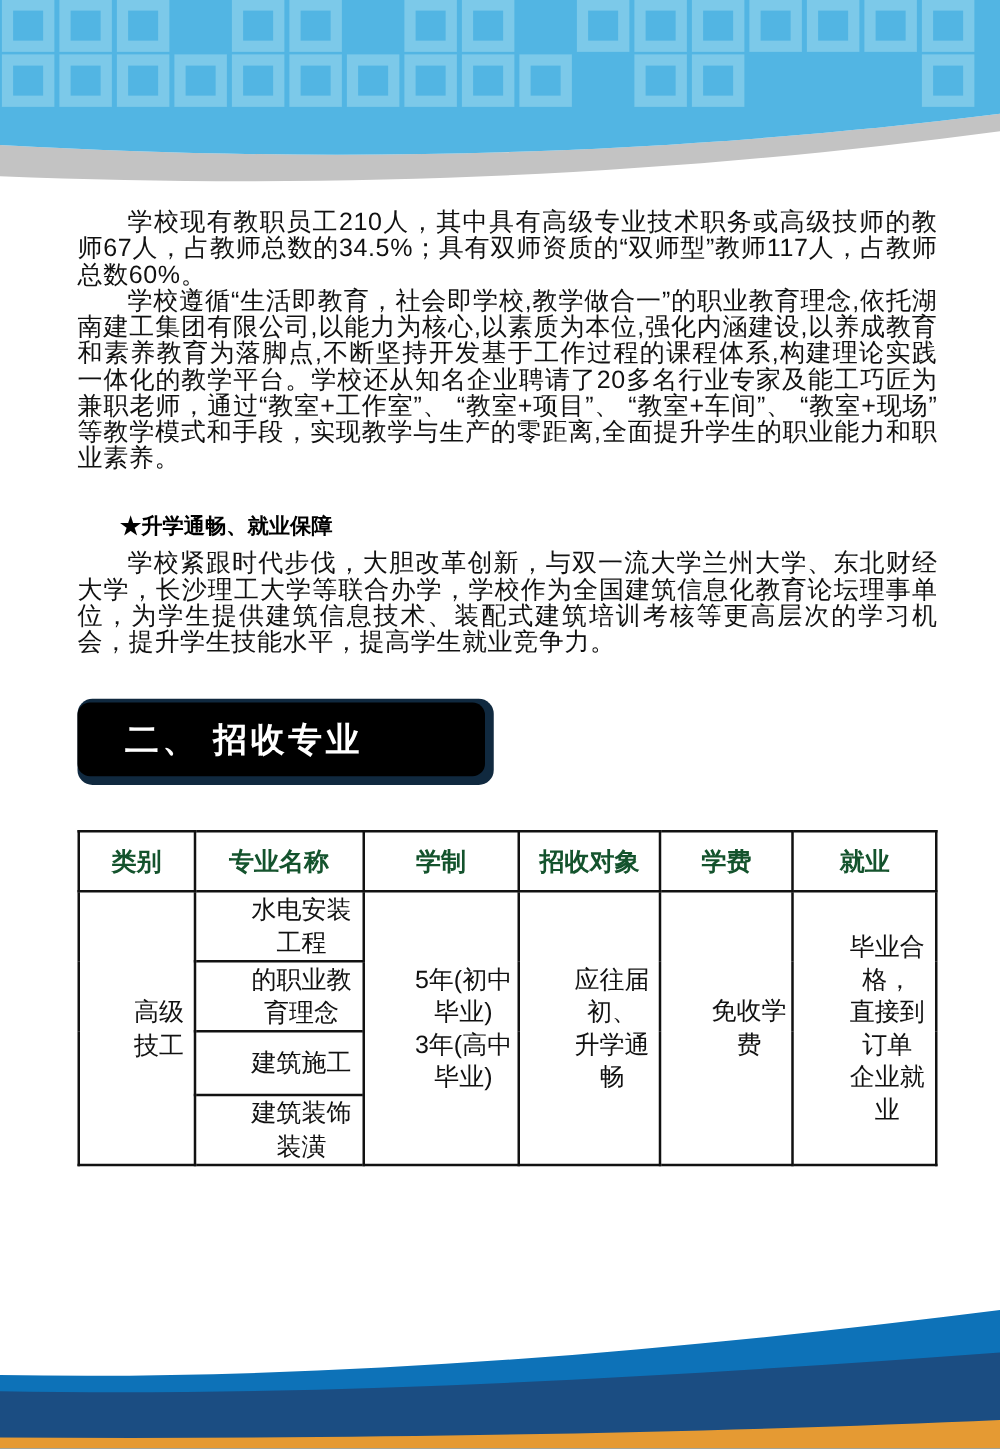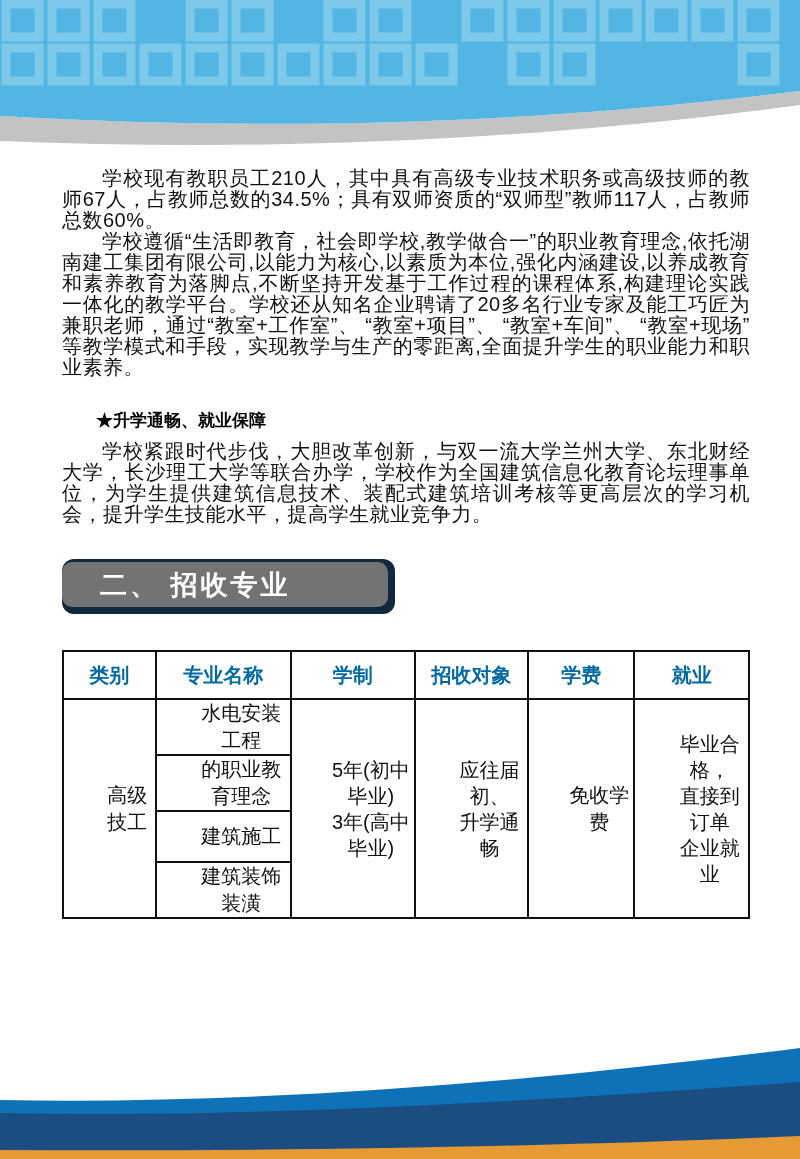--- a/index.html
+++ b/index.html
@@ -9,27 +9,27 @@
   
   .header-deco{position:absolute;top:0;left:0;width:800px;height:150px;display:block;}
 
   
   .content{position:absolute;left:62px;width:688px;top:168px;color:#111;}
   .para{margin:0;font-size:20px;line-height:21px;font-weight:500;text-align:justify;text-indent:2em;letter-spacing:.5px;}
   .sub-title{margin:30px 0 7px 0;padding-left:2em;font-size:17px;line-height:26px;font-weight:700;color:#000;}
 
   
   .banner-outer{display:inline-block;margin-top:34px;background:#10293f;border-radius:12px;padding:3px 7px 7px 0;}
-  .banner-inner{width:326px;height:45px;background:#737373;border-radius:10px;display:flex;align-items:center;}
+  .banner-inner{width:326px;height:59px;background:#000000;border-radius:10px;display:flex;align-items:center;}
   .banner-inner span{padding-left:38px;color:#ffffff;font-size:27px;font-weight:700;letter-spacing:3px;}
 
   
   table.majors{margin-top:36px;border-collapse:collapse;table-layout:fixed;width:688px;}
   table.majors th,table.majors td{border:2px solid #111;text-align:center;vertical-align:middle;padding:0;}
-  table.majors th{height:46px;font-size:20px;font-weight:600;color:#0369a1;}
+  table.majors th{height:46px;font-size:20px;font-weight:600;color:#14532d;}
   table.majors td{height:49px;font-size:20px;font-weight:500;color:#111;padding-left:36px;}
   td.cell-duration{font-size:19px;}
   td.cell-red{color:#d3261f;font-weight:700;line-height:27px;}
   .line{display:block;line-height:26px;}
 
   
   .footer-deco{position:absolute;left:0;bottom:0;width:800px;height:120px;display:block;}
 </style>
 </head>
 <body>

